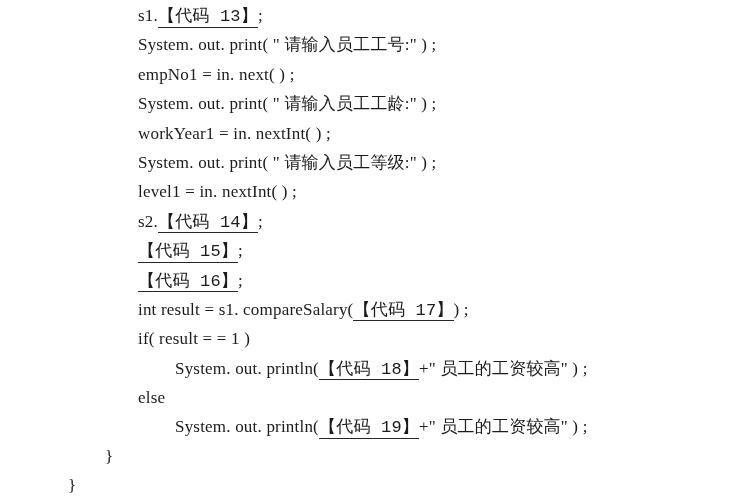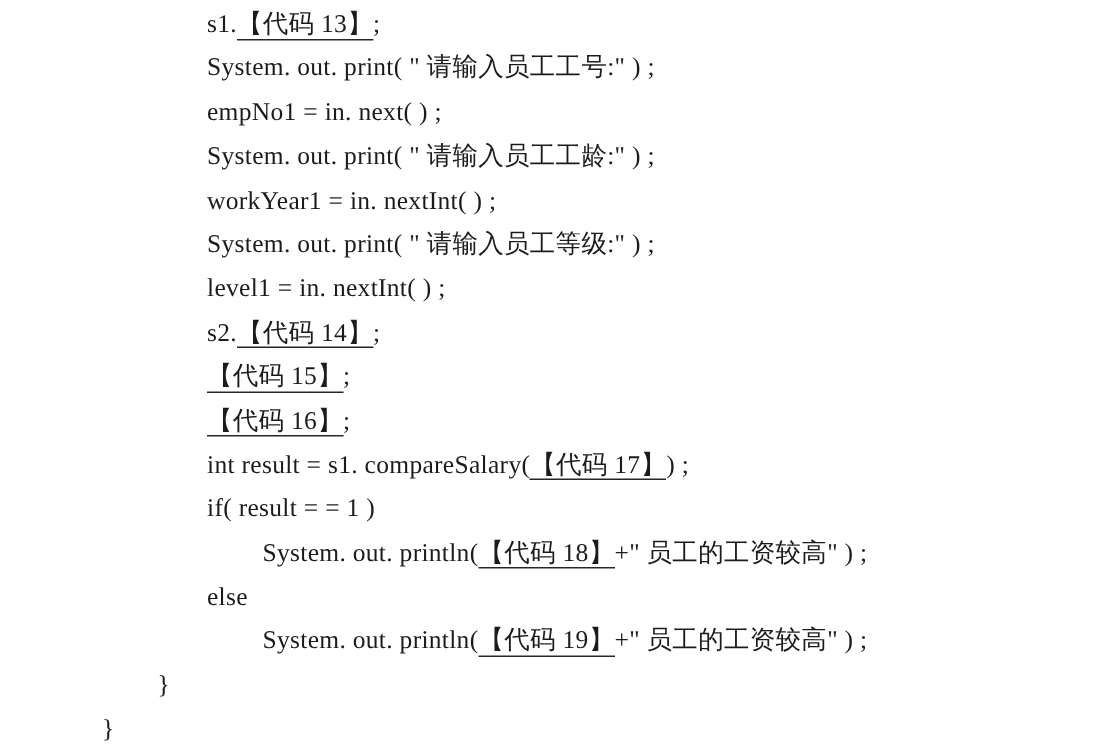--- a/index.html
+++ b/index.html
@@ -18,20 +18,21 @@
     line-height:29.4px;
     white-space:pre;
     letter-spacing:0.2px;
   }
   .code-line{height:29.4px;}
   .seg{display:inline;text-align:center;}
   .ph{
     display:inline-block;
     border-bottom:1.6px solid #262626;
     line-height:1.15;
+    font-family:Liberation Mono, monospace;
   }
 </style>
 </head>
 <body>
 
 <div class="page">
   <div class="code-block"><div class="code-line"><span class="seg">s1.</span><span class="seg ph">【代码 13】</span><span class="seg">;</span></div><div class="code-line"><span class="seg">System. out. print( " 请输入员工工号:" ) ;</span></div><div class="code-line"><span class="seg">empNo1 = in. next( ) ;</span></div><div class="code-line"><span class="seg">System. out. print( " 请输入员工工龄:" ) ;</span></div><div class="code-line"><span class="seg">workYear1 = in. nextInt( ) ;</span></div><div class="code-line"><span class="seg">System. out. print( " 请输入员工等级:" ) ;</span></div><div class="code-line"><span class="seg">level1 = in. nextInt( ) ;</span></div><div class="code-line"><span class="seg">s2.</span><span class="seg ph">【代码 14】</span><span class="seg">;</span></div><div class="code-line"><span class="seg ph">【代码 15】</span><span class="seg">;</span></div><div class="code-line"><span class="seg ph">【代码 16】</span><span class="seg">;</span></div><div class="code-line"><span class="seg">int result = s1. compareSalary(</span><span class="seg ph">【代码 17】</span><span class="seg">) ;</span></div><div class="code-line"><span class="seg">if( result = = 1 )</span></div><div class="code-line" style="margin-left: 37px;"><span class="seg">System. out. println(</span><span class="seg ph">【代码 18】</span><span class="seg">+" 员工的工资较高" ) ;</span></div><div class="code-line"><span class="seg">else</span></div><div class="code-line" style="margin-left: 37px;"><span class="seg">System. out. println(</span><span class="seg ph">【代码 19】</span><span class="seg">+" 员工的工资较高" ) ;</span></div><div class="code-line" style="margin-left: -33px;"><span class="seg">}</span></div><div class="code-line" style="margin-left: -70px;"><span class="seg">}</span></div></div>
 </div>
 
 </body></html>

